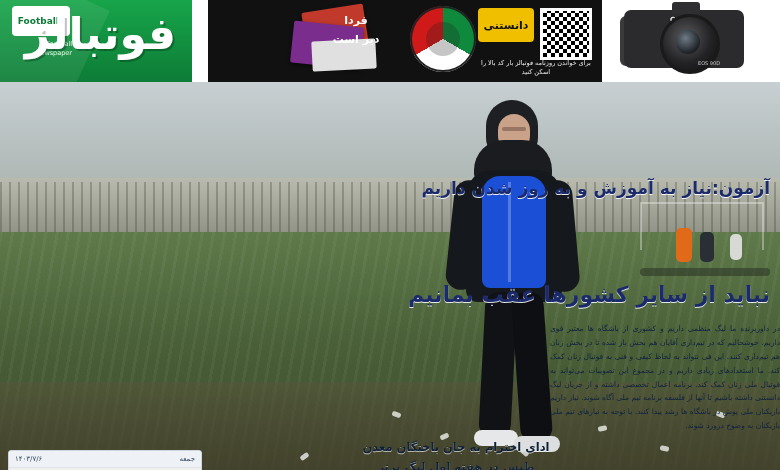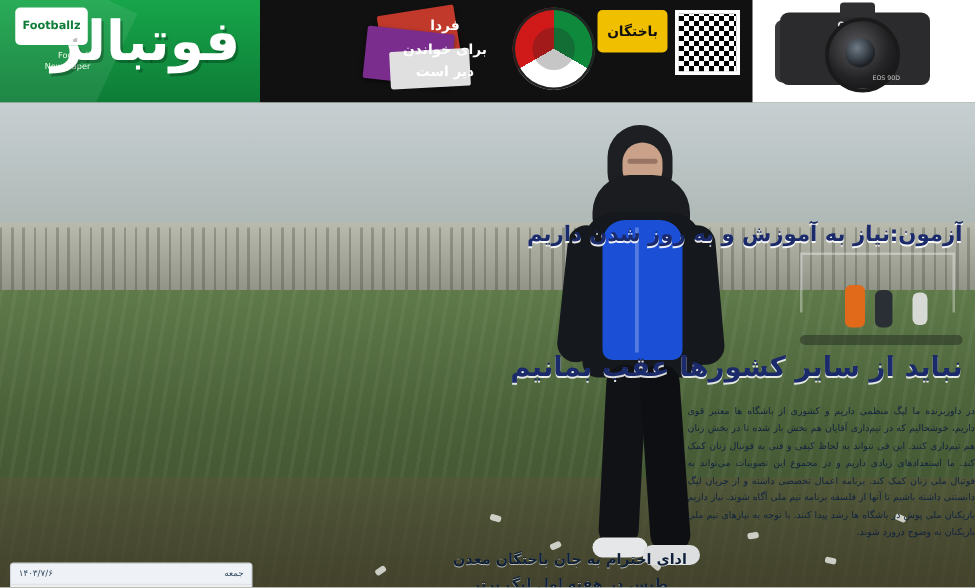--- a/index.html
+++ b/index.html
@@ -29,21 +29,21 @@
   .qr-logo{position:absolute;left:74px;top:8px;width:56px;height:34px;background:#f0c000;border-radius:4px;
     display:flex;align-items:center;justify-content:center;color:#111;font-size:11px;font-weight:bold;}
   .qr-box{position:absolute;left:136px;top:8px;width:52px;height:52px;background:#fff;padding:3px;box-sizing:border-box;}
   .qr-box i{display:block;width:100%;height:100%;
     background:
       repeating-linear-gradient(90deg,#000 0 4px,#fff 4px 8px),
       repeating-linear-gradient(0deg,#000 0 4px,#fff 4px 8px);
     background-blend-mode:difference;}
   .qr-cap{position:absolute;right:6px;bottom:4px;left:72px;text-align:center;font-size:6.5px;line-height:1.5;color:#e9e9e9;}
 
-  .ad-books{position:relative;width:196px;height:82px;background:#111;color:#fff;overflow:hidden;}
+  .ad-books{position:relative;width:196px;height:82px;background:#111;color:#fff;overflow:hidden;margin-left:16px;}
   .bk1{position:absolute;left:96px;top:8px;width:62px;height:40px;background:#c0392b;transform:rotate(-9deg);border-radius:2px;box-shadow:0 2px 4px rgba(0,0,0,.5);}
   .bk2{position:absolute;left:84px;top:24px;width:70px;height:42px;background:#7b2d8e;transform:rotate(6deg);border-radius:2px;box-shadow:0 2px 4px rgba(0,0,0,.5);}
   .bk3{position:absolute;left:104px;top:40px;width:64px;height:30px;background:#e0e0e0;transform:rotate(-3deg);border-radius:2px;}
   .books-txt{position:absolute;right:8px;top:12px;width:80px;text-align:center;font-size:11px;line-height:1.7;color:#fff;font-weight:bold;}
 
   .ad-logo{position:relative;flex:1;height:82px;background:linear-gradient(180deg,#17a54a 0%,#0d7c36 100%);overflow:hidden;}
   .ad-logo:before{content:"";position:absolute;left:-30px;top:-20px;width:120px;height:120px;background:rgba(255,255,255,.08);transform:rotate(25deg);}
   .masthead-title{position:absolute;right:16px;top:8px;font-size:44px;color:#fff;font-weight:bold;letter-spacing:-1px;
     text-shadow:2px 2px 0 rgba(0,0,0,.25);}
   .masthead-badge{position:absolute;left:12px;top:6px;width:58px;height:30px;background:#fff;border-radius:4px;
@@ -119,33 +119,34 @@
       <div class="cam-body">
         <div class="cam-brand">Canon</div>
       </div>
       <div class="cam-flash"></div>
       <div class="cam-lens"></div>
       <div class="cam-sub">EOS 90D</div>
     </div>
 
     <div class="ad-qr">
       <div class="qr-flagball"></div>
-      <div class="qr-logo">باختگان</div>
+      <div class="qr-logo">دانستنی</div>
       <div class="qr-box">
           <i></i>
         </div>
+      <div class="qr-cap">برای خواندن روزنامه فوتبالز
+بار کد بالا را اسکن کنید</div>
     </div>
 
     <div class="ad-books">
       <div class="bk1"></div>
       <div class="bk2"></div>
       <div class="bk3"></div>
       <div class="books-txt">
         <div>فردا</div>
-        <div>برای خواندن</div>
         <div>دیر است</div>
       </div>
     </div>
 
     <div class="ad-logo">
       <div class="masthead-badge">Footballz</div>
       <div class="masthead-sub">Football Newspaper</div>
       <div class="masthead-title">فوتبالز</div>
     </div>
   </div>

